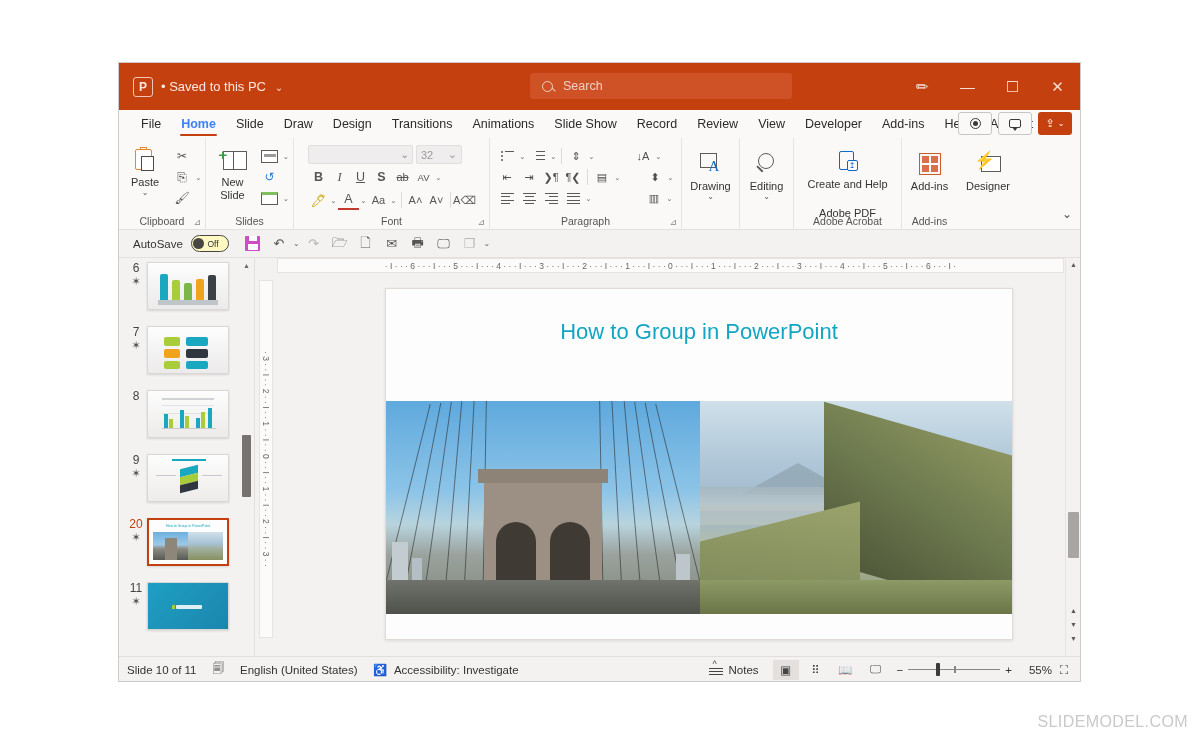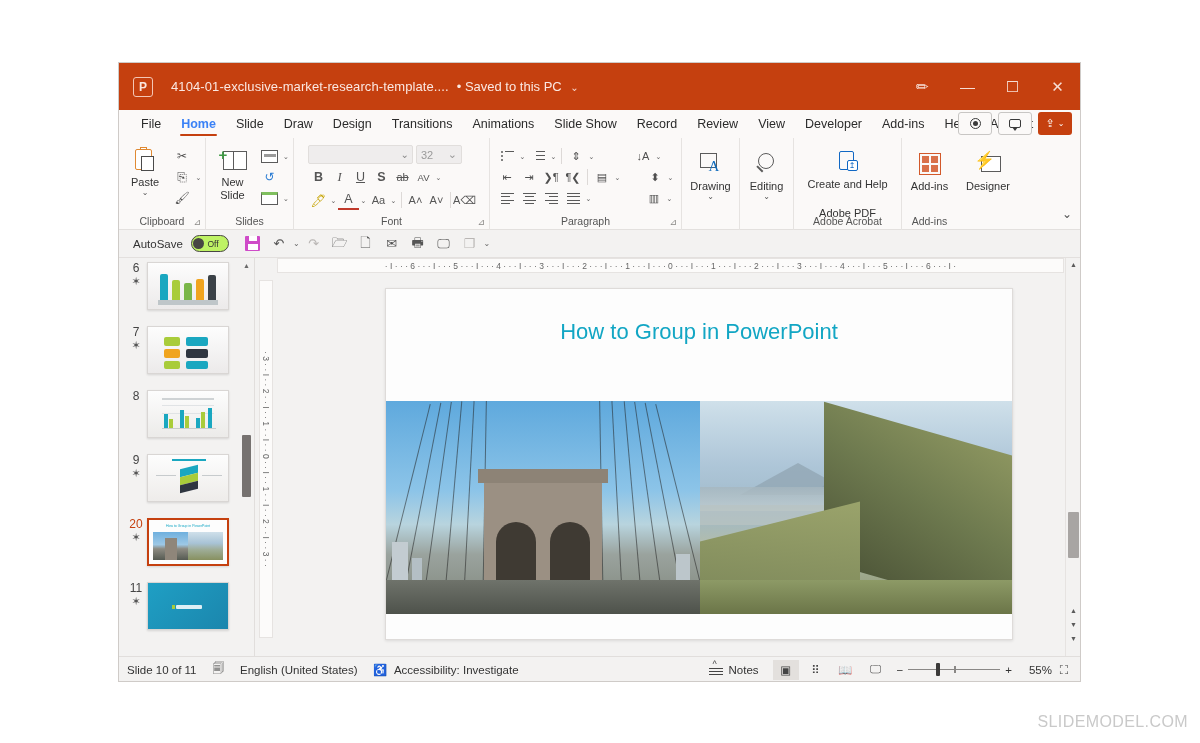--- a/index.html
+++ b/index.html
@@ -234,21 +234,21 @@
   .qat {
     height: 28px;
     background: #f3f2f1;
     display: flex; align-items: center;
     padding-left: 14px; gap: 2px;
     border-bottom: 1px solid #e3e0de;
   }
   .qat-label { font-size: 11.5px; color: #333; margin-right: 6px; }
   .toggle {
     width: 38px; height: 17px; border-radius: 9px;
-    background: #bef264; border: 1.4px solid #484644;
+    background: #fef9c3; border: 1.4px solid #484644;
     display: flex; align-items: center; padding: 1.5px;
     margin-right: 10px;
   }
   .toggle .knob { width: 11px; height: 11px; border-radius: 50%; background: #484644; }
   .toggle .off { font-size: 8.5px; color: #333; margin-left: 3px; }
   .qat-icon { width: 24px; height: 24px; display:flex; align-items:center; justify-content:center; color:#555; font-size: 13px; }
   .save-ico { width: 15px; height: 15px; background: #cf4bc8; position: relative; border-radius:1px; }
   .save-ico::before { content:''; position:absolute; left:3.5px; top:0; width:8px; height:5px; background:#fff; }
   .save-ico::after { content:''; position:absolute; left:2.5px; bottom:1px; width:10px; height:6px; background:#fff; }
   .qat-chev { font-size: 8px; color: #666; }
@@ -369,26 +369,29 @@
   .notes-ico i:nth-child(1){ top:4px; } .notes-ico i:nth-child(2){ top:7px; } .notes-ico i:nth-child(3){ top:10px; }
   .notes-ico::before { content:'^'; position:absolute; left:4px; top:-5px; font-size:9px; color:#444; }
 </style>
 </head>
 <body>
 
 <div id="ppt-window">
 
   <div class="titlebar">
     <div class="ppt-logo">P</div>
-    <div class="title-text">4104-01-exclusive-market-research-template....</div>
     <div class="saved-state">
       <span>• Saved to this PC</span>
       <span class="chev-sm">⌄</span>
     </div>
 
+    <div class="search-box">
+      <span class="mag"></span>
+      <span class="ph">Search</span>
+    </div>
 
     <div class="tb-right">
       <div class="tb-icon">
           <span class="pen-glyph">✎</span>
         </div>
       <div class="tb-icon">—</div>
       <div class="tb-icon">☐</div>
       <div class="tb-icon">✕</div>
     </div>
   </div>

